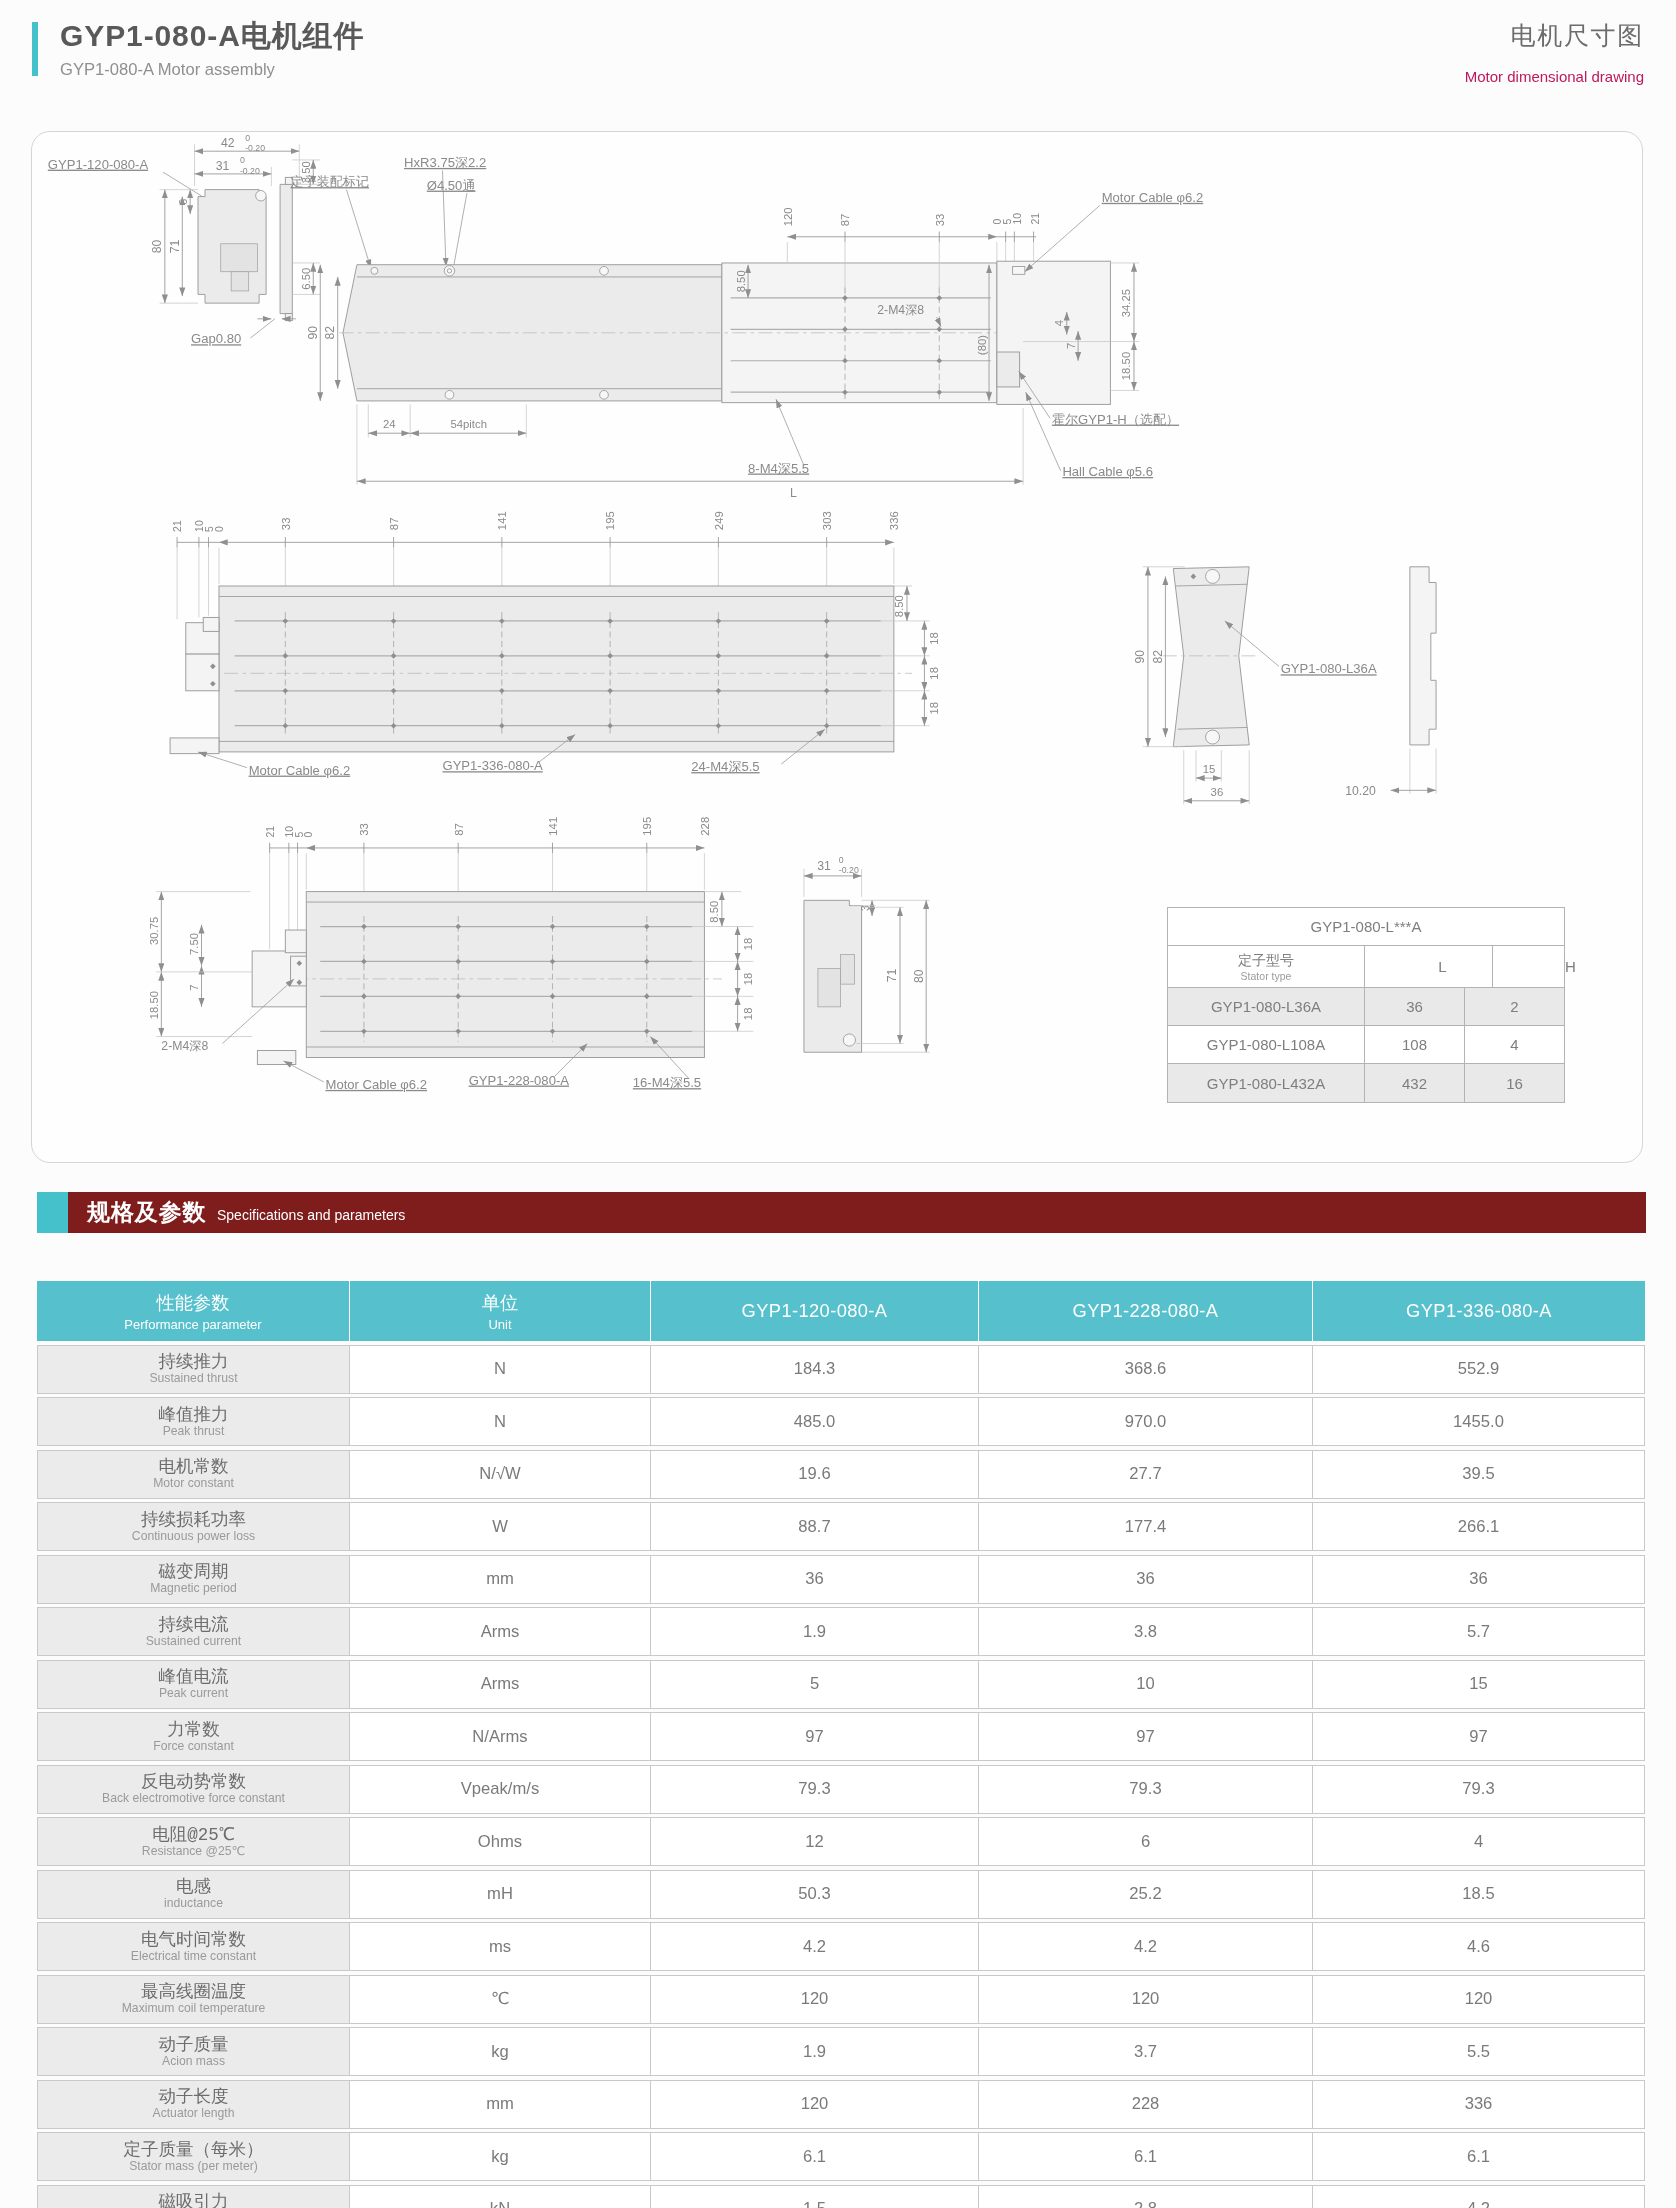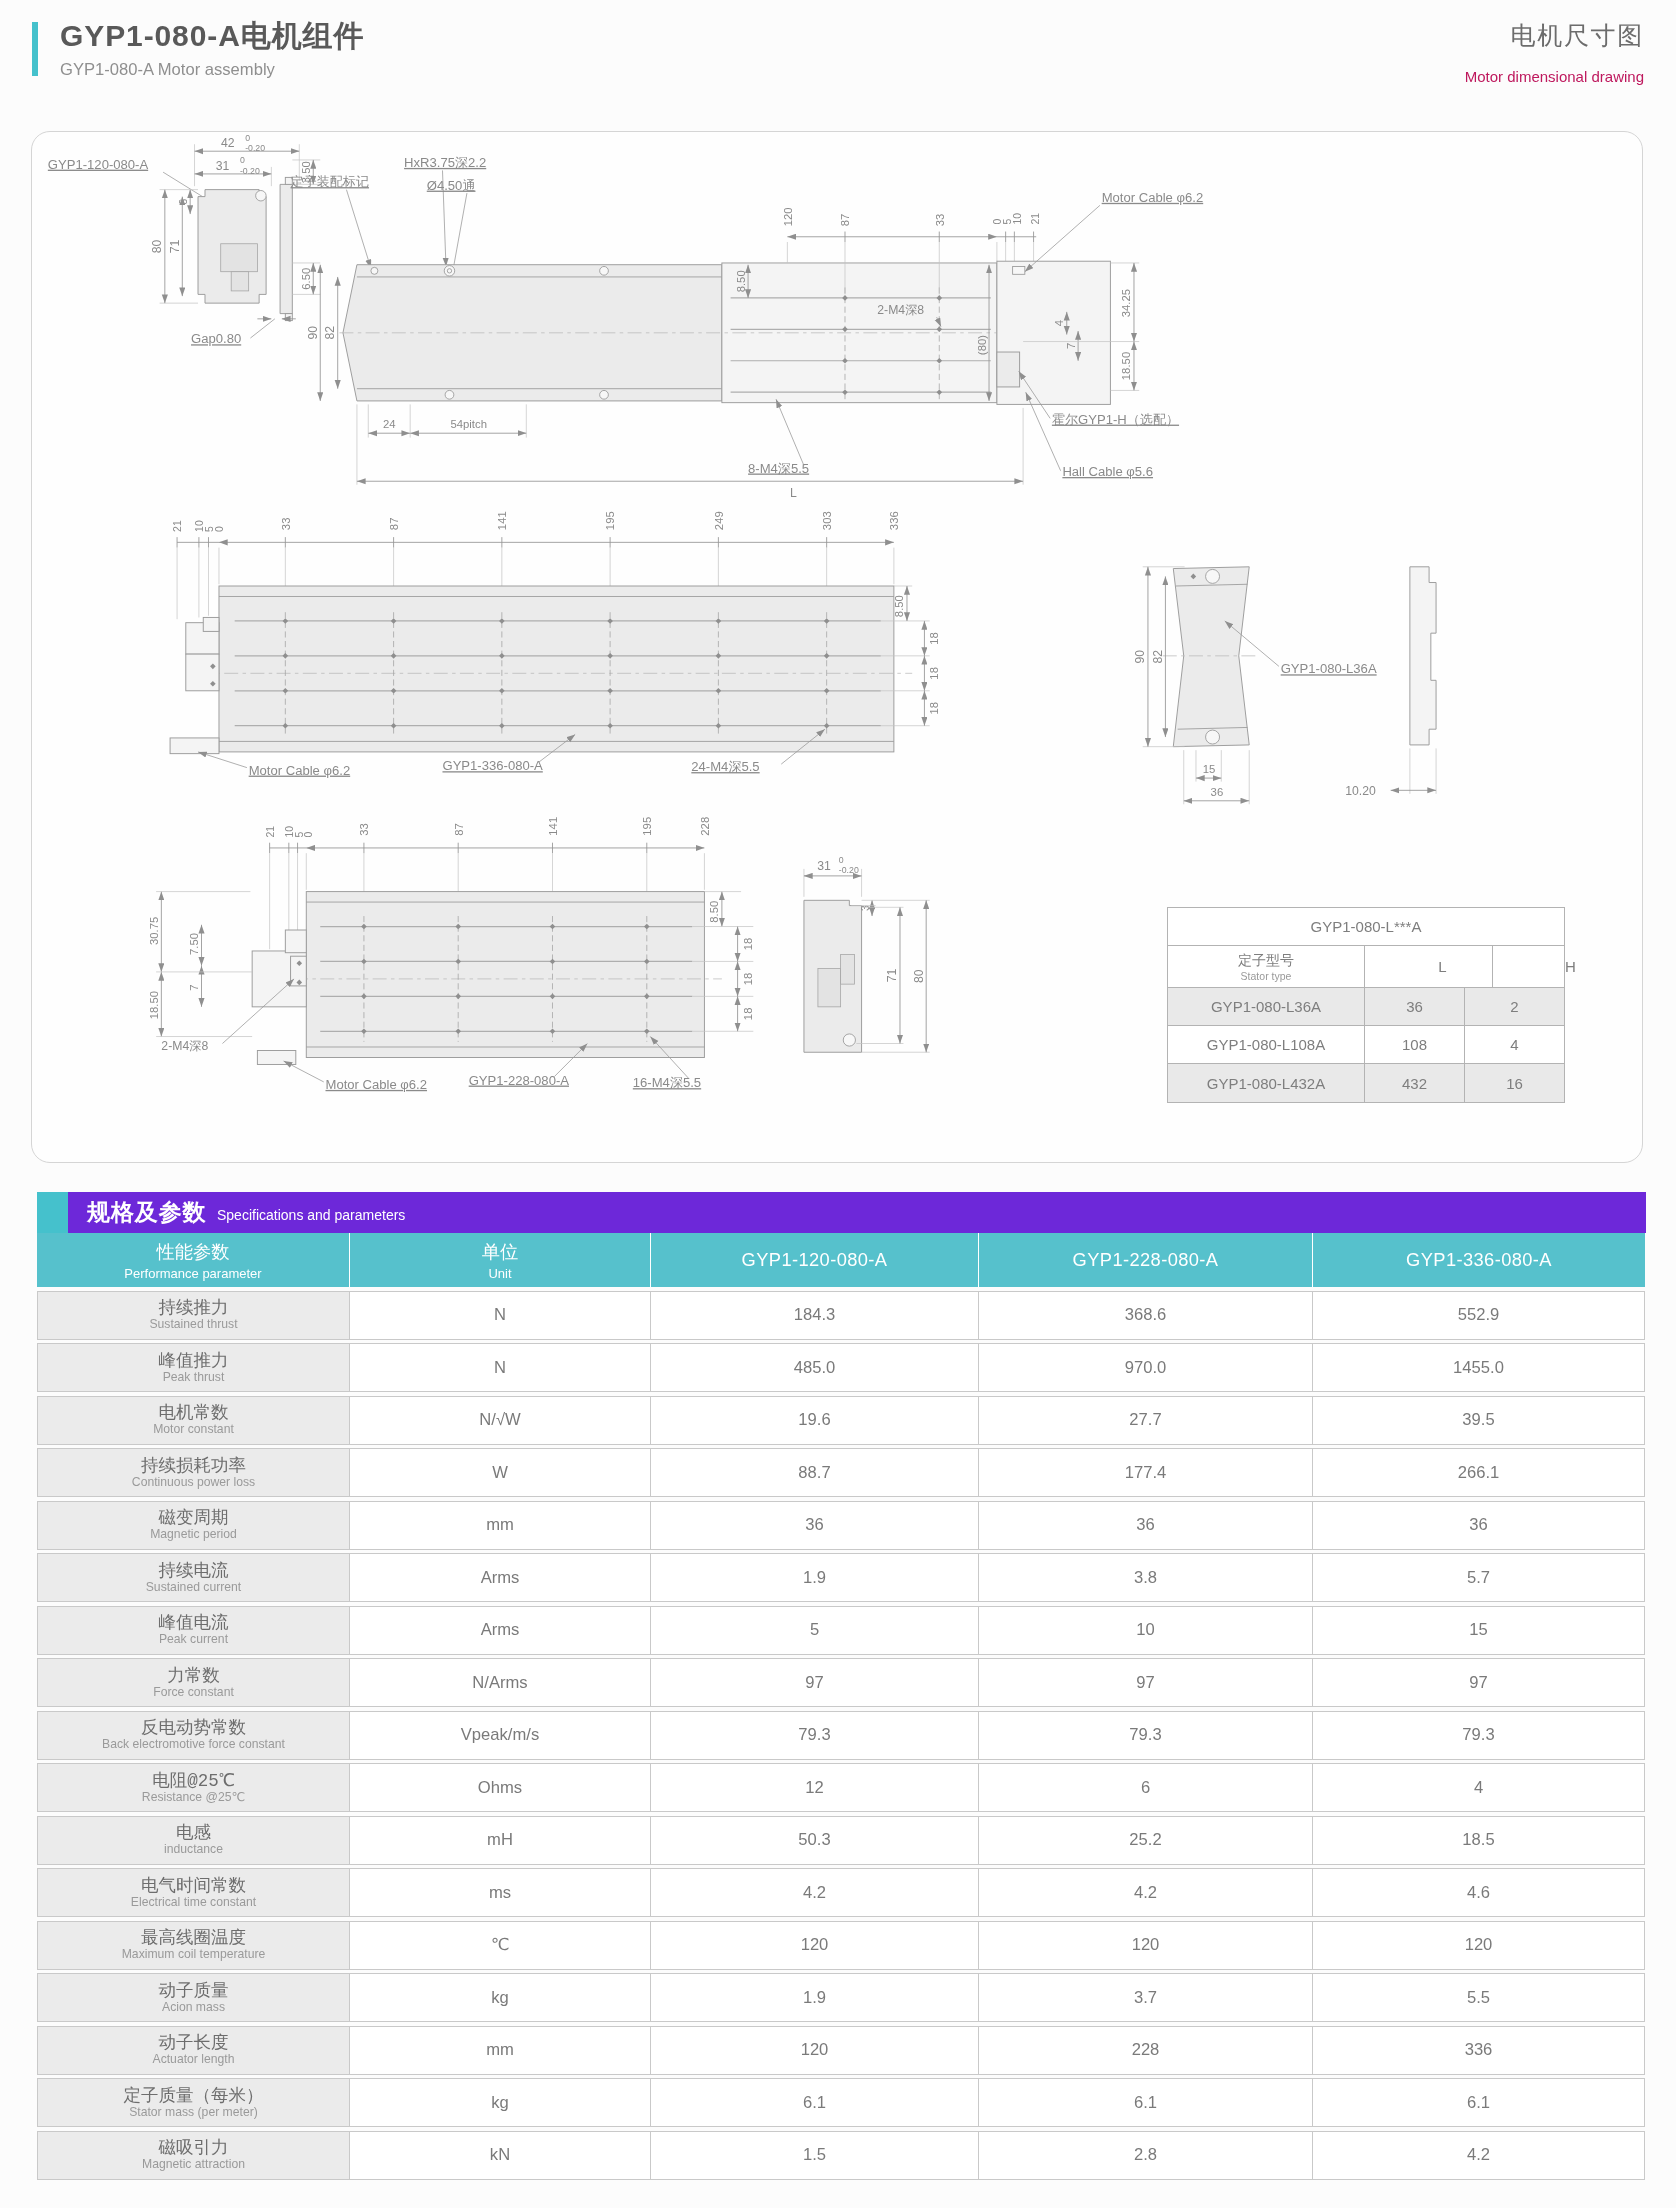--- a/index.html
+++ b/index.html
@@ -48,26 +48,26 @@
   .pt-body .pt-row { display:grid; grid-template-columns:197px 100px 99px; height:38px; border-bottom:0.9px solid #b3b3b3; }
   .pt-body .pt-row:nth-child(odd) { background:#e9e9e9; }
   .pt-body .pt-row > div { display:flex; align-items:center; justify-content:center; font-size:15px; border-right:0.9px solid #b3b3b3; }
   .pt-body .pt-row > div:last-child { border-right:none; }
   .pt-body { display:block; }
   .pt-body .pt-row:last-of-type { border-bottom:none; }
 
   
   .sec-bar { position:absolute; left:37px; top:1192px; width:1609px; height:41px; display:flex; }
   .sec-sq  { width:31px; height:41px; background:#45c1cc; }
-  .sec-dark{ flex:1; background:#6d28d9; color:#fff; display:flex; align-items:center; padding-left:19px; }
+  .sec-dark{ flex:1; background:#7f1d1d; color:#fff; display:flex; align-items:center; padding-left:19px; }
   .sec-zh { font-size:23px; font-weight:bold; letter-spacing:0.9px; }
   .sec-en { font-size:14px; margin-left:10.5px; margin-top:5.2px; }
 
   .spec { position:absolute; left:37px; top:1233px; width:1609px; }
-  .spec-head { display:grid; grid-template-columns:313px 301px 328px 334px 332px; height:54px; }
+  .spec-head { display:grid; grid-template-columns:313px 301px 328px 334px 332px; height:60px;margin-top:48px; }
   .sh { background:#56c1cc; color:#fff; display:flex; flex-direction:column; align-items:center; justify-content:center;
         border-right:1.7px solid #fff; }
   .sh:last-child { border-right:none; }
   .sh .z { font-size:18.3px; } .sh .e { font-size:13px; margin-top:1.7px; }
   .sh .m { font-size:18.3px; letter-spacing:0.4px; }
   .spec-body .spec-row { display:grid; grid-template-columns:313px 301px 328px 334px 332px; height:49px; margin-top:3.5px; }
   .spec-row > div { background:#fff; border:0.9px solid #c9c9c9; border-left:none; display:flex; align-items:center;
                     justify-content:center; font-size:16.6px; color:#7a7a7a; }
   .spec-row > div.lbl { border-left:0.9px solid #c9c9c9; background:#ebebeb; flex-direction:column; }
   .lbl .z { font-size:17.5px; color:#6d6d6d; line-height:1.15;font-family:Liberation Mono, monospace; }

